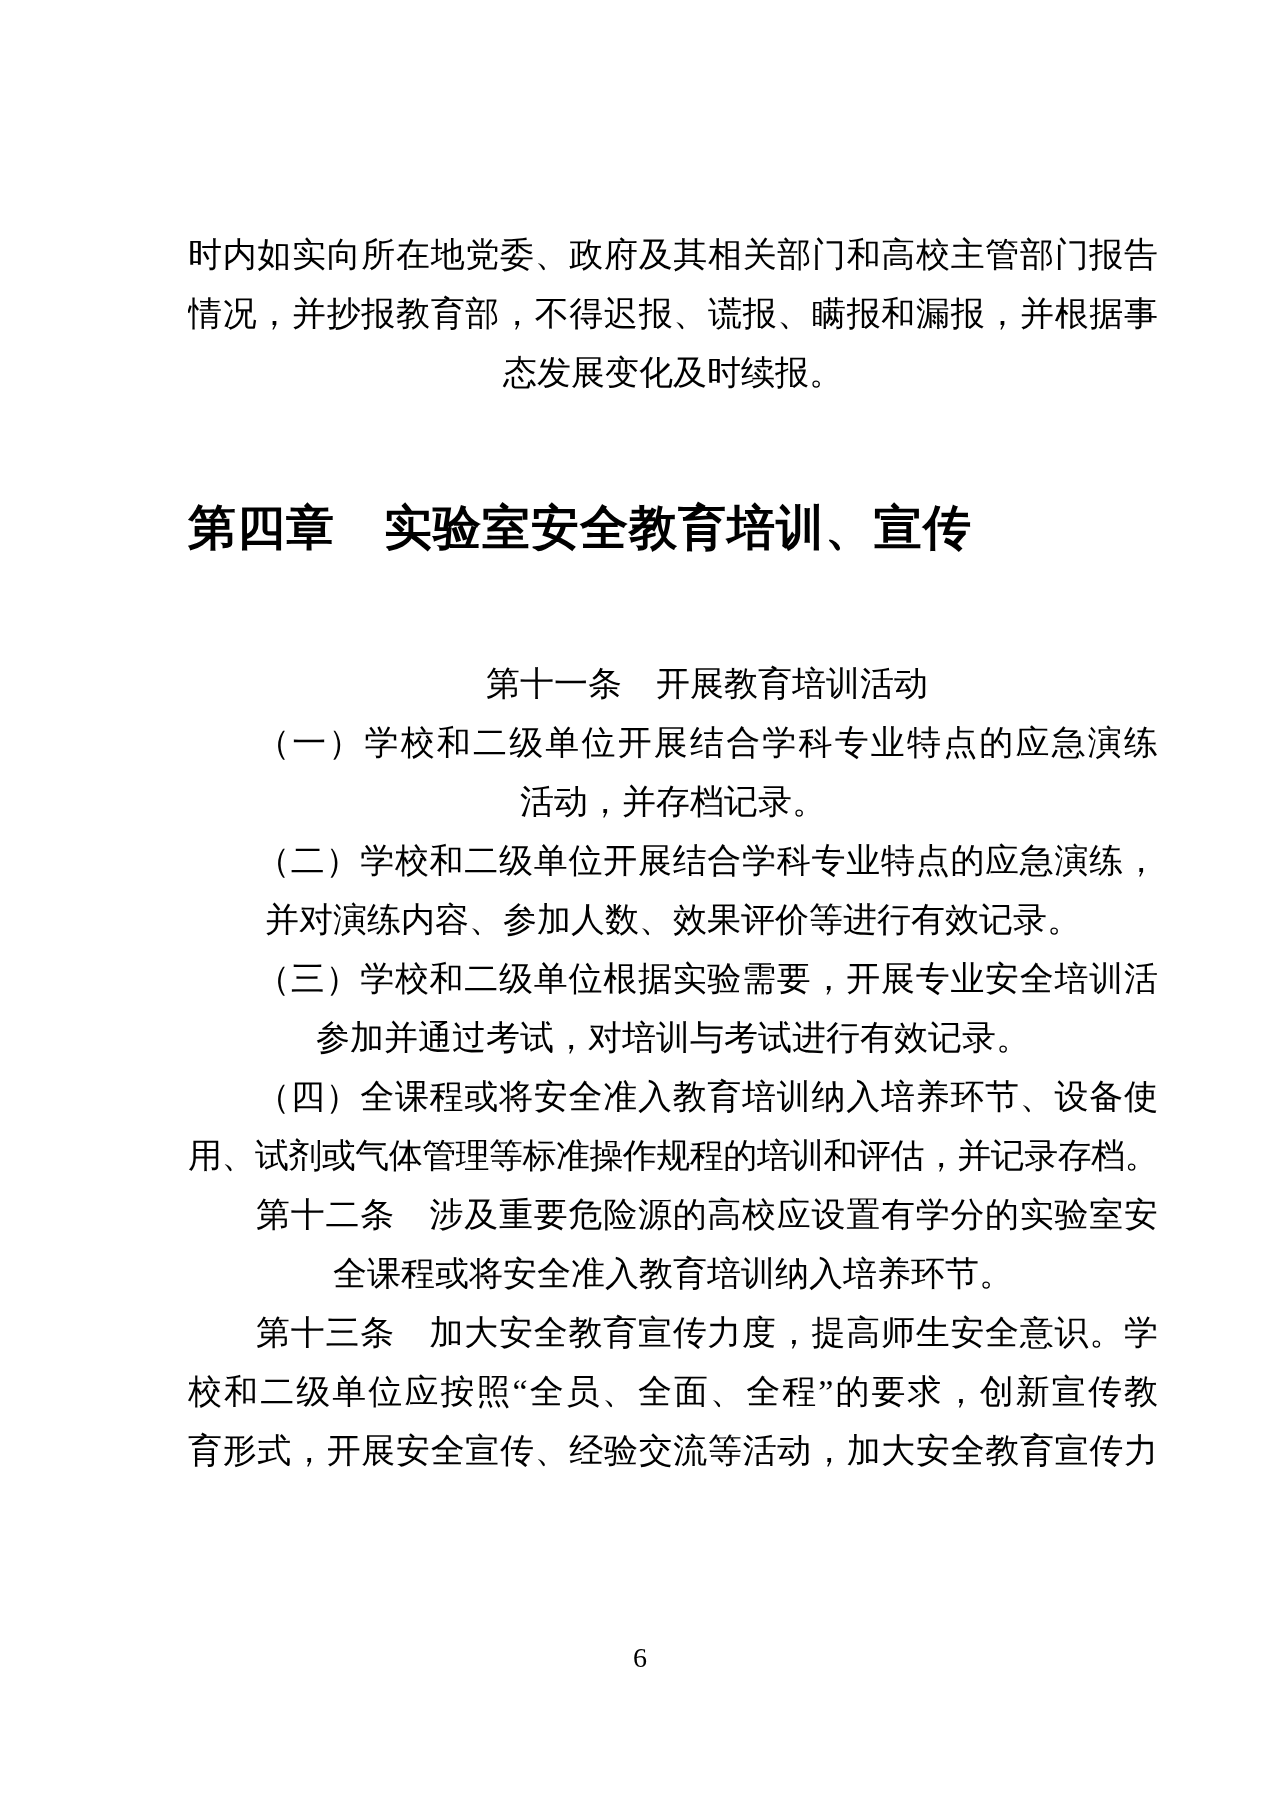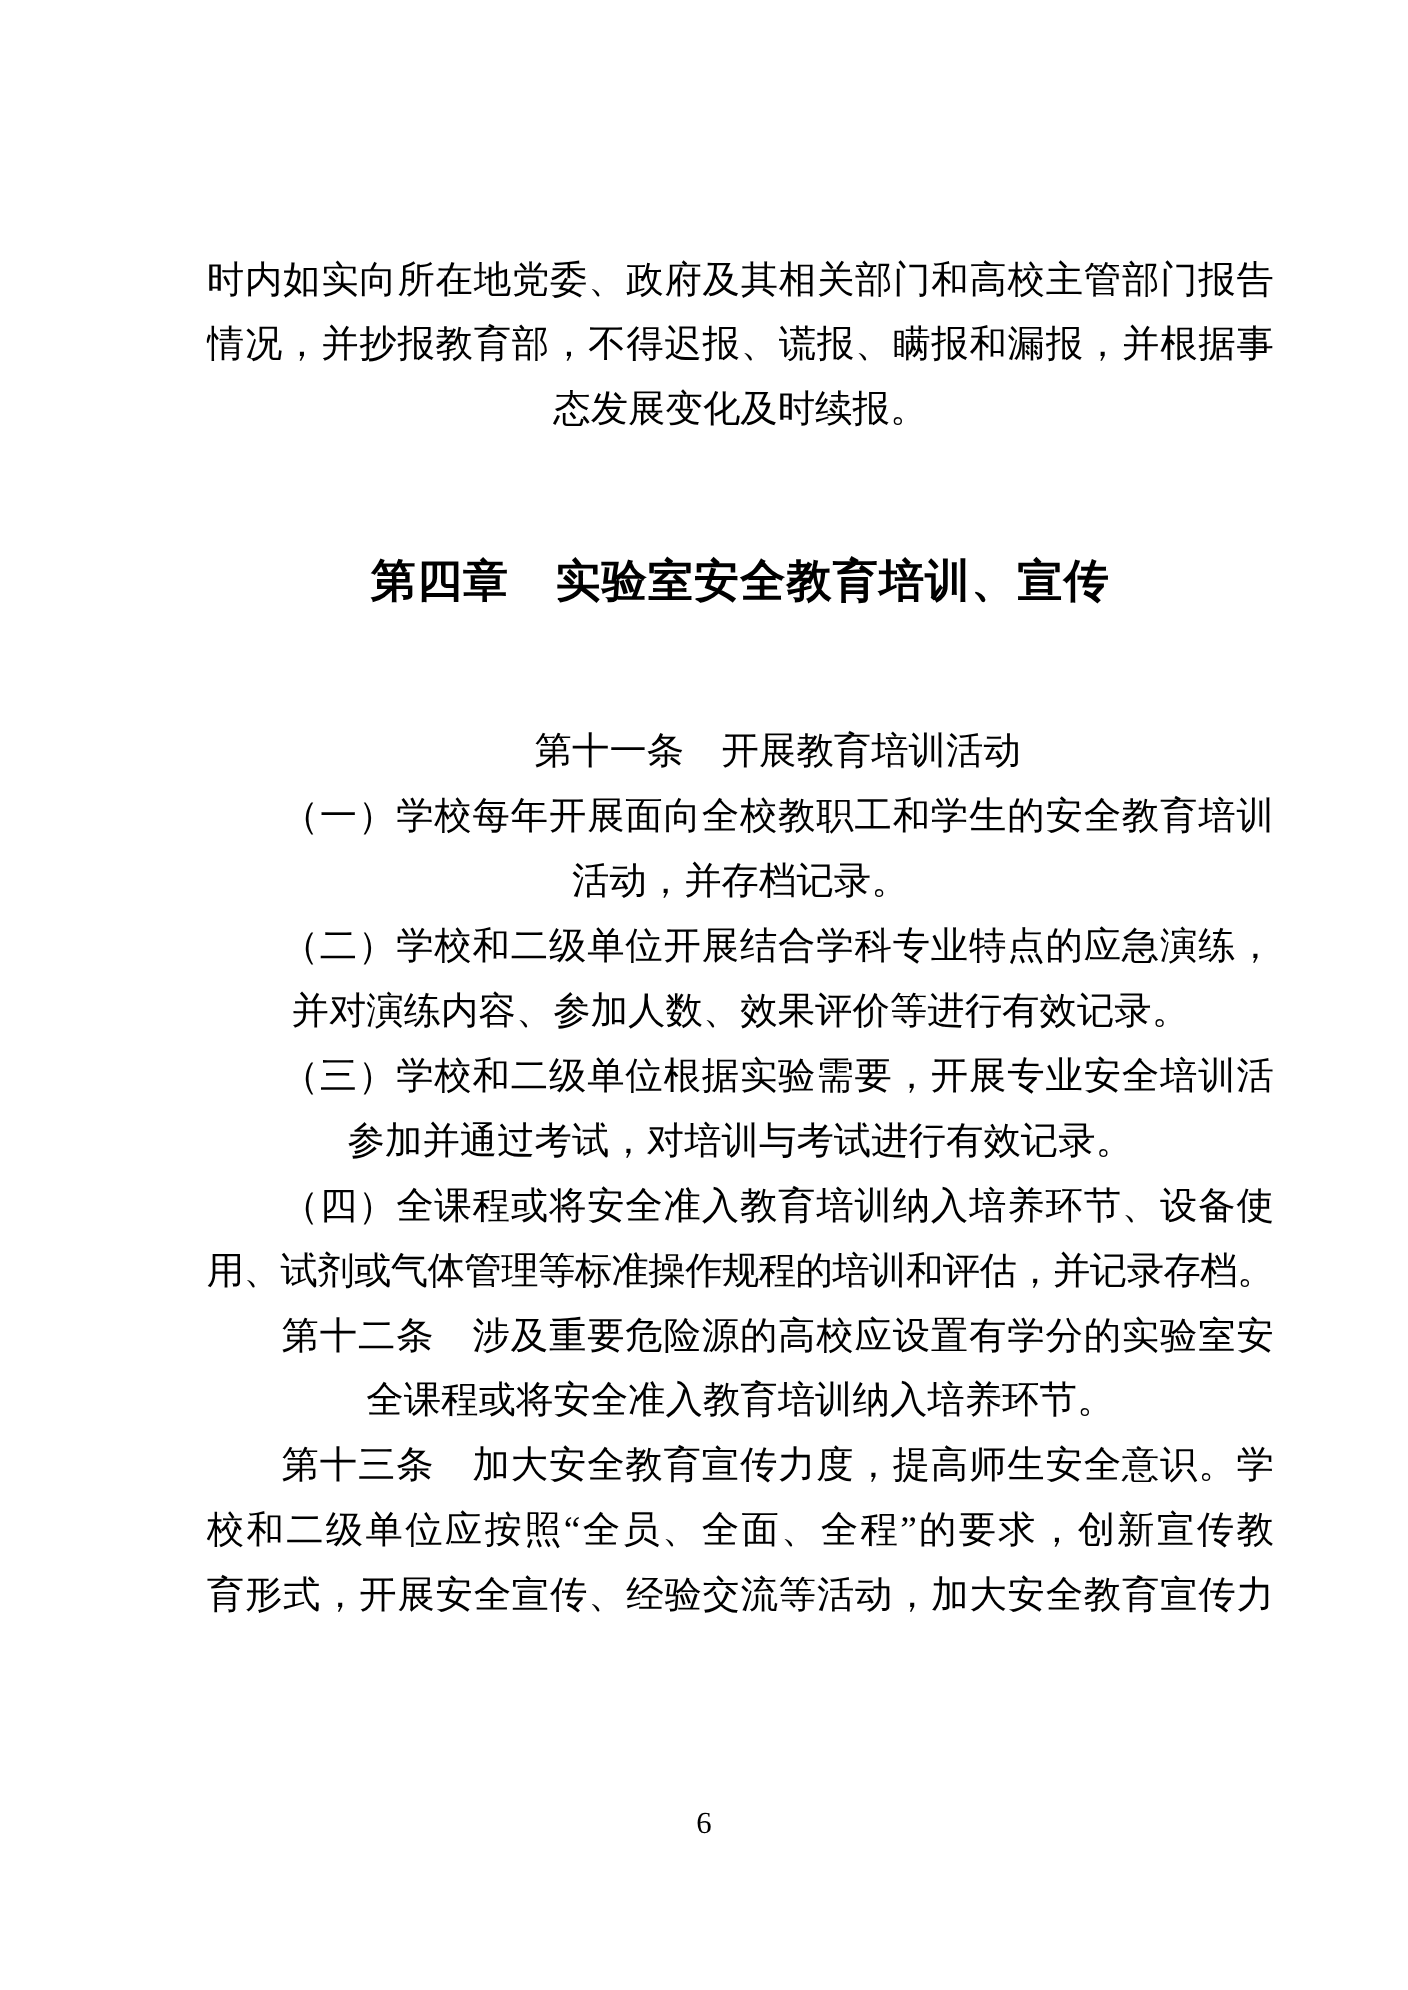--- a/index.html
+++ b/index.html
@@ -29,24 +29,24 @@
   }
   .line.j {
     text-align: justify;
     text-align-last: justify;
   }
   .line.ind { padding-left: 68px; }
   .line.tight { letter-spacing: -0.6px; }
   .chapter-heading {
     font-family: "Liberation Sans", sans-serif;
     font-weight: 700;
-    font-size: 41px;
+    font-size: 48px;
     line-height: 60px;
     margin: 96px 0;
-    text-align: center;
+    text-align: left;
     letter-spacing: 1px;
     white-space: nowrap;
   }
   .page-number {
     position: absolute;
     top: 1638px;
     left: 0;
     width: 100%;
     text-align: center;
     font-size: 28px;
@@ -60,21 +60,21 @@
 <div class="page">
   <div class="content">
     <div>
         <div class="line j">时内如实向所在地党委、政府及其相关部门和高校主管部门报告</div>
         <div class="line j">情况，并抄报教育部，不得迟报、谎报、瞒报和漏报，并根据事</div>
         <div class="line">态发展变化及时续报。</div>
       </div>
     <div class="chapter-heading">第四章　实验室安全教育培训、宣传</div>
     <div>
         <div class="line ind">第十一条　开展教育培训活动</div>
-        <div class="line j ind">（一）学校每年开展面向全校教职工和学生的安全教育培训</div>
+        <div class="line j ind">（一）学校和二级单位开展结合学科专业特点的应急演练</div>
         <div class="line">活动，并存档记录。</div>
         <div class="line j ind">（二）学校和二级单位开展结合学科专业特点的应急演练，</div>
         <div class="line">并对演练内容、参加人数、效果评价等进行有效记录。</div>
         <div class="line j ind">（三）学校和二级单位根据实验需要，开展专业安全培训活</div>
         <div class="line">参加并通过考试，对培训与考试进行有效记录。</div>
         <div class="line j ind">（四）全课程或将安全准入教育培训纳入培养环节、设备使</div>
         <div class="line j tight">用、试剂或气体管理等标准操作规程的培训和评估，并记录存档。</div>
         <div class="line j ind">第十二条　涉及重要危险源的高校应设置有学分的实验室安</div>
         <div class="line">全课程或将安全准入教育培训纳入培养环节。</div>
         <div class="line j ind">第十三条　加大安全教育宣传力度，提高师生安全意识。学</div>

